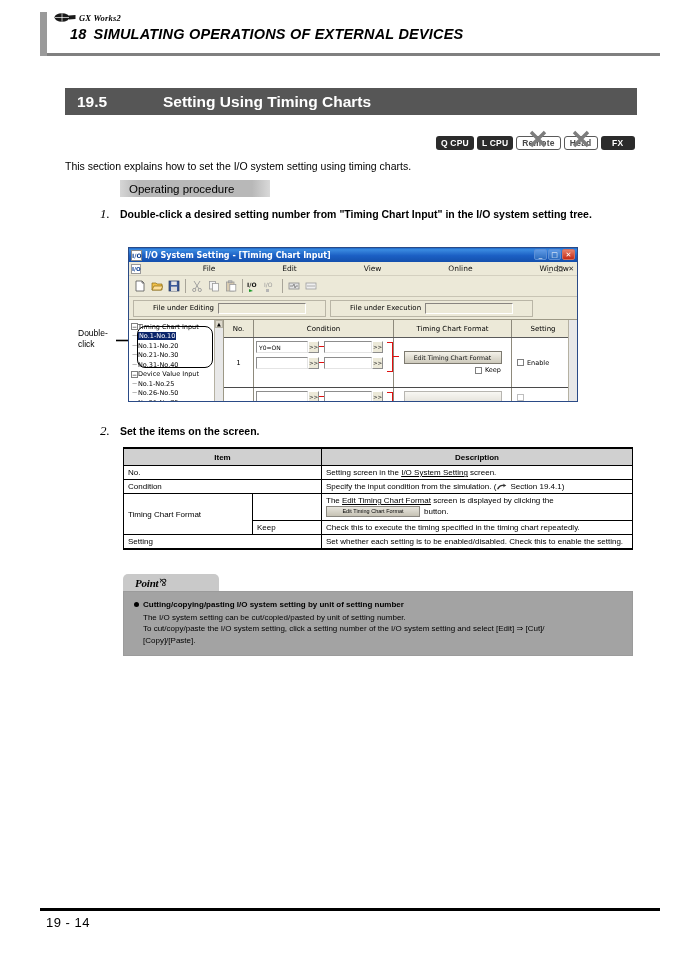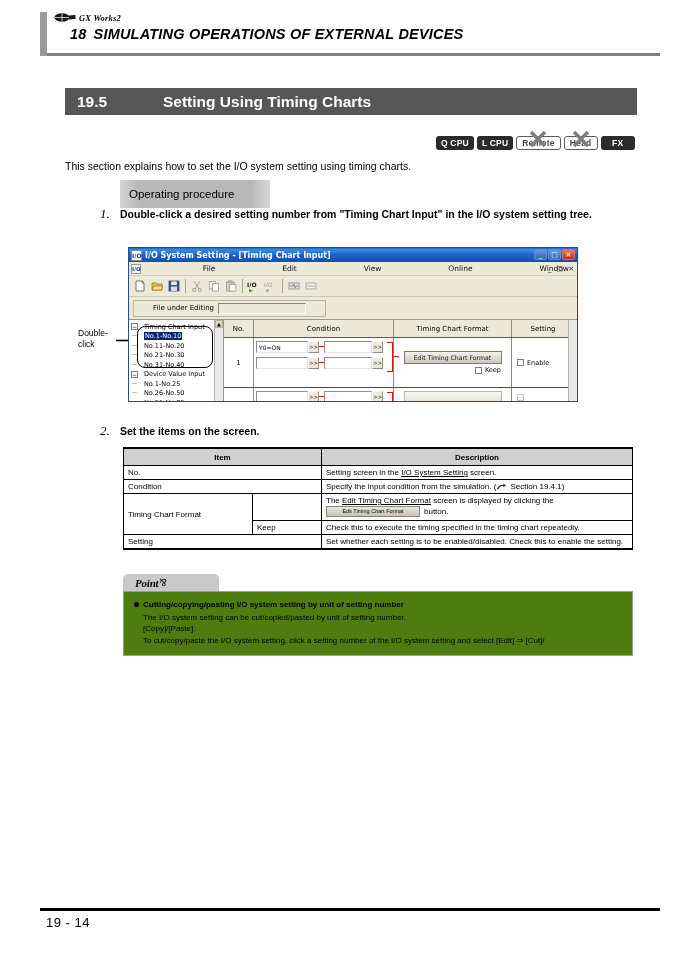--- a/index.html
+++ b/index.html
@@ -140,21 +140,21 @@
     left: 65px;
     top: 160px;
     font-size: 10.5px;
   }
 
   .op-proc {
     position: absolute;
     left: 120px;
     top: 180px;
     width: 150px;
-    height: 28px;
+    height: 17px;
     background: linear-gradient(to right, #d6d6d6 0%, #b8b8b8 12%, #b8b8b8 88%, #d9d9d9 100%);
     display: flex;
     align-items: center;
   }
   .op-proc span {
     font-size: 11.5px;
     font-weight: normal;
     margin-left: 9px;
   }
   .step-num {
@@ -325,21 +325,21 @@
     position: relative;
     font-size: 6.5px;
     padding: 2px 0 0 2px;
     overflow: hidden;
   }
   .tree-item {
     display: flex;
     align-items: center;
     height: 9.5px;
     white-space: nowrap;
-    gap: 6px;
+    gap: 0;
   }
   .tree-item .tgl {
     width: 7px; height: 7px;
     border: 1px solid #808080;
     font-size: 6px;
     line-height: 6px;
     text-align: center;
     color: #000;
     box-sizing: border-box;
     background: #fff;
@@ -597,21 +597,21 @@
     letter-spacing: -0.2px;
   }
   .point-tab .pmark {
     font-size: 10px;
     margin-left: 1px;
     position: relative;
     top: -1px;
   }
   .point-body {
     border: 1px solid #9b9b9b;
-    background: #4d7c0f;
+    background: #a3a3a3;
     padding: 7px 10px 9px 10px;
     font-size: 8px;
     line-height: 11.5px;
     box-sizing: border-box;
   }
   .point-bullet-line {
     display: flex;
     gap: 4px;
     font-weight: bold;
     margin-bottom: 1px;
@@ -798,20 +798,24 @@
       <svg width="12" height="12" viewBox="0 0 12 12">
           <rect x="1" y="3" width="10" height="6" fill="#efefef" stroke="#9d9d9d" stroke-width="0.8"></rect>
           <path d="M2 6 h8" fill="none" stroke="#9d9d9d" stroke-width="0.8"></path>
         </svg>
     </span>
   </div>
 
   <div class="filebar">
     <span class="fb-group">
       <span class="fb-label">File under Editing</span>
+      <span class="fb-input"></span>
+    </span>
+    <span class="fb-group">
+      <span class="fb-label">File under Execution</span>
       <span class="fb-input"></span>
     </span>
   </div>
 
   <div class="workarea">
 
     <div class="tree-pane">
       <div class="tree-item">
         <span class="tgl">−</span>
         <span class="lbl">Timing Chart Input</span>
@@ -969,19 +973,19 @@
   <div class="point-tab">
     <span class="ptxt">Point</span>
     <span class="pmark">⅋</span>
   </div>
   <div class="point-body">
     <div class="point-bullet-line">
       <span class="bullet-dot"></span>
       <span>Cutting/copying/pasting I/O system setting by unit of setting number</span>
     </div>
     <div class="point-sub">The I/O system setting can be cut/copied/pasted by unit of setting number.</div>
+    <div class="point-sub">To cut/copy/paste the I/O system setting, click a setting number of the I/O system setting and select [Edit] ⇒ [Cut]/</div>
     <div class="point-sub">[Copy]/[Paste].</div>
-    <div class="point-sub">To cut/copy/paste the I/O system setting, click a setting number of the I/O system setting and select [Edit] ⇒ [Cut]/</div>
   </div>
 </div>
 
 <div class="footer-rule"></div>
 <div class="footer-num">19  -  14</div>
 
 </body></html>

